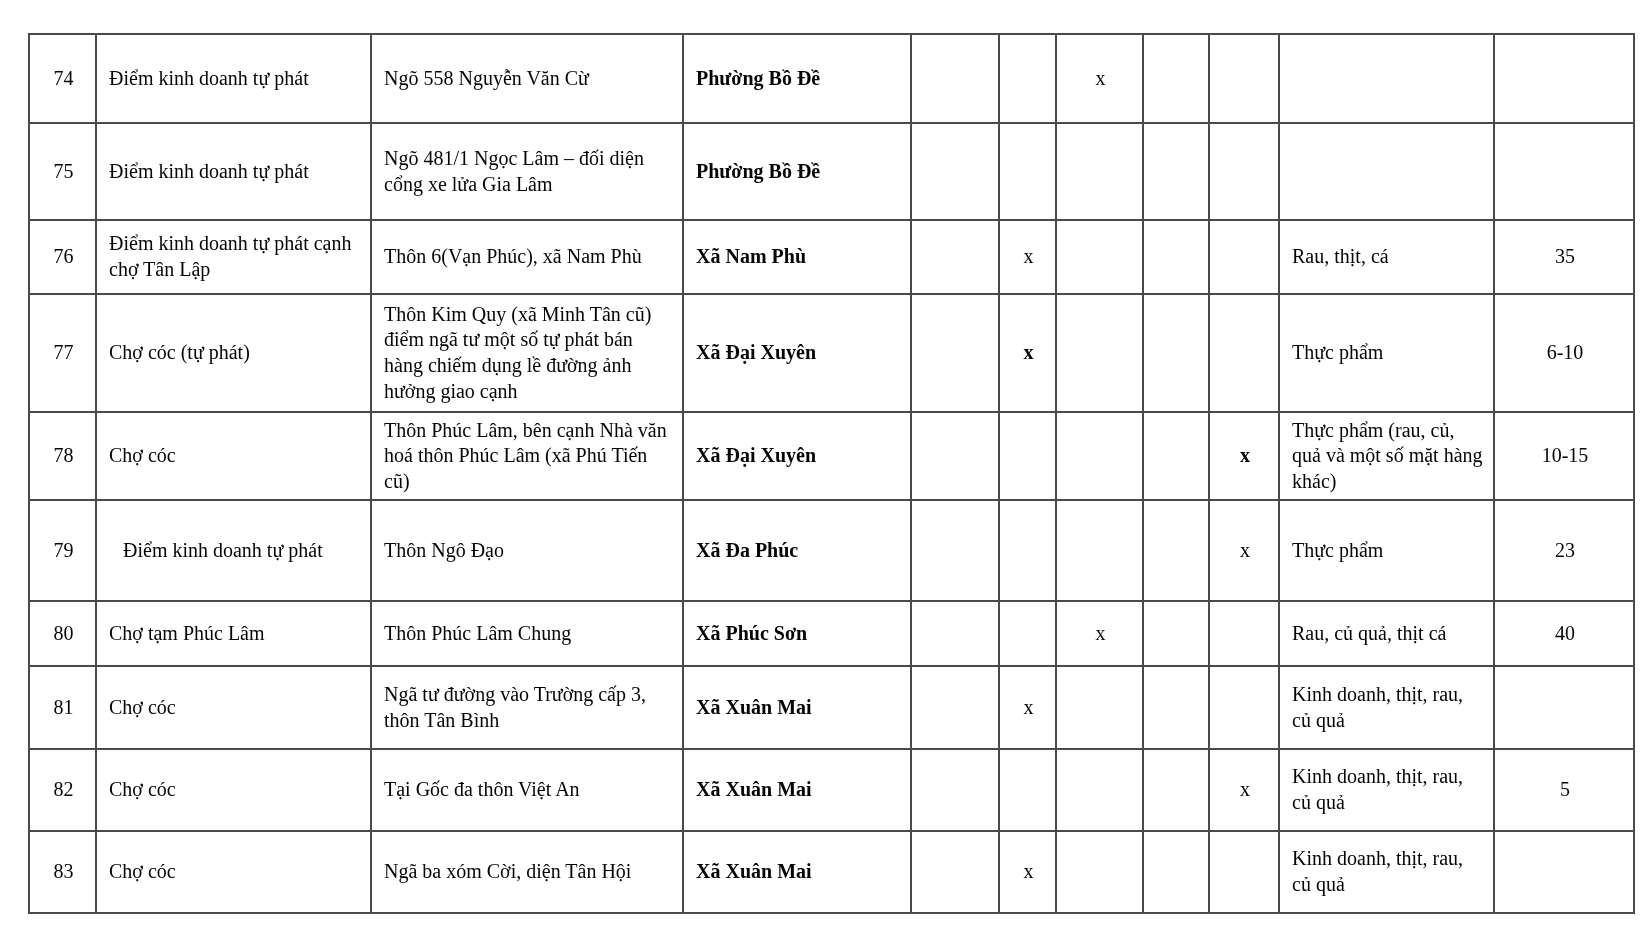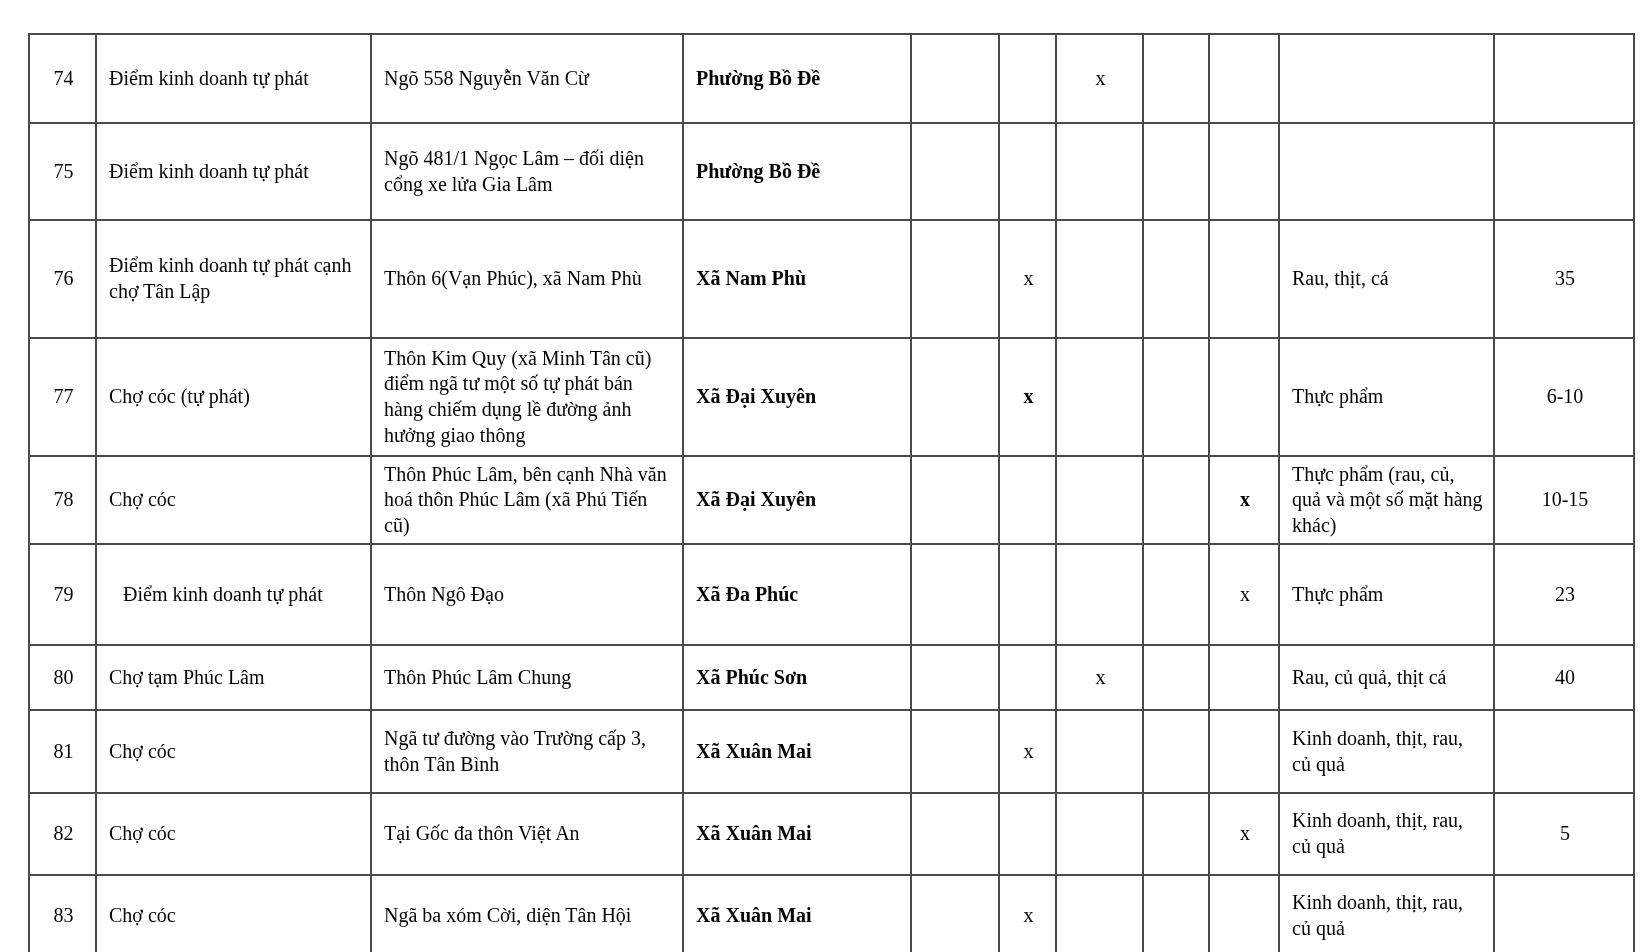--- a/index.html
+++ b/index.html
@@ -95,37 +95,37 @@
             <td class="c-address">Ngõ 481/1 Ngọc Lâm – đối diện cổng xe lửa Gia Lâm</td>
             <td class="c-ward">Phường Bồ Đề</td>
             <td class="c-mark"></td>
             <td class="c-mark"></td>
             <td class="c-mark"></td>
             <td class="c-mark"></td>
             <td class="c-mark"></td>
             <td class="c-products"></td>
             <td class="c-count"></td>
           </tr>
-          <tr style="height: 118px;">
+          <tr style="height: 74px;">
             <td class="c-stt">76</td>
             <td class="c-name">Điểm kinh doanh tự phát cạnh chợ Tân Lập</td>
             <td class="c-address">Thôn 6(Vạn Phúc), xã Nam Phù</td>
             <td class="c-ward">Xã Nam Phù</td>
             <td class="c-mark"></td>
             <td class="c-mark">x</td>
             <td class="c-mark"></td>
             <td class="c-mark"></td>
             <td class="c-mark"></td>
             <td class="c-products">Rau, thịt, cá</td>
             <td class="c-count">35</td>
           </tr>
           <tr style="height: 118px;">
             <td class="c-stt">77</td>
             <td class="c-name">Chợ cóc (tự phát)</td>
-            <td class="c-address">Thôn Kim Quy (xã Minh Tân cũ) điểm ngã tư một số tự phát bán hàng chiếm dụng lề đường ảnh hưởng giao thông</td>
+            <td class="c-address">Thôn Kim Quy (xã Minh Tân cũ) điểm ngã tư một số tự phát bán hàng chiếm dụng lề đường ảnh hưởng giao cạnh</td>
             <td class="c-ward">Xã Đại Xuyên</td>
             <td class="c-mark xbold"></td>
             <td class="c-mark xbold">x</td>
             <td class="c-mark xbold"></td>
             <td class="c-mark xbold"></td>
             <td class="c-mark xbold"></td>
             <td class="c-products">Thực phẩm</td>
             <td class="c-count">6-10</td>
           </tr>
           <tr style="height: 88px;">

